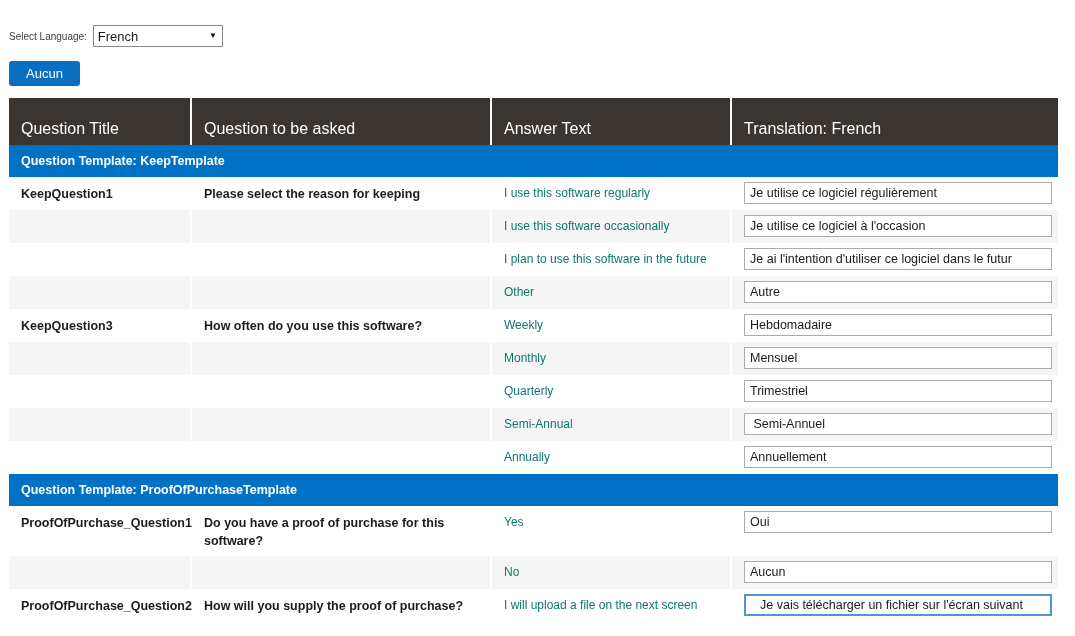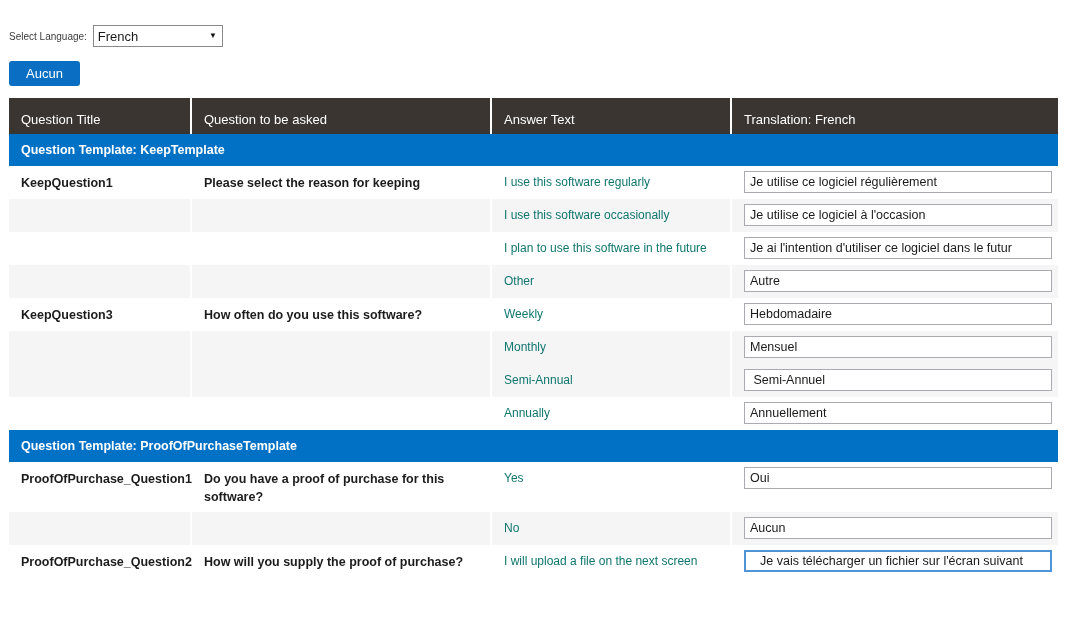--- a/index.html
+++ b/index.html
@@ -55,24 +55,24 @@
     border-collapse: collapse;
     table-layout: fixed;
     width: 1049px;
   }
   table.answers th, table.answers td { box-sizing: border-box; }
 
   thead th {
     background: #3a3531;
     color: #ffffff;
     font-weight: 400;
-    font-size: 13px;
+    font-size: 16px;
     text-align: left;
     height: 29px;
-    padding: 14px 10px 7px 12px;
+    padding: 22px 10px 7px 12px;
     border-right: 2px solid #ffffff;
     white-space: nowrap; overflow: hidden;
   }
   thead th:last-child { border-right: none; }
 
   tr.section-row td {
     background: #0071c5;
     color: #ffffff;
     font-weight: 700;
     font-size: 12.5px;
@@ -194,20 +194,28 @@
     </td>
   </tr>
         <tr class="row-gray">
     <td class="col-title"></td>
     <td class="col-question"></td>
     <td class="col-answer">Monthly</td>
     <td class="col-translation">
       <input type="text" class="trans-input" value="Mensuel" style="">
     </td>
   </tr>
+        <tr class="row-white">
+    <td class="col-title"></td>
+    <td class="col-question"></td>
+    <td class="col-answer">Quarterly</td>
+    <td class="col-translation">
+      <input type="text" class="trans-input" value="Trimestriel" style="">
+    </td>
+  </tr>
         <tr class="row-gray">
     <td class="col-title"></td>
     <td class="col-question"></td>
     <td class="col-answer">Semi-Annual</td>
     <td class="col-translation">
       <input type="text" class="trans-input" value=" Semi-Annuel" style="">
     </td>
   </tr>
         <tr class="row-white">
     <td class="col-title"></td>

